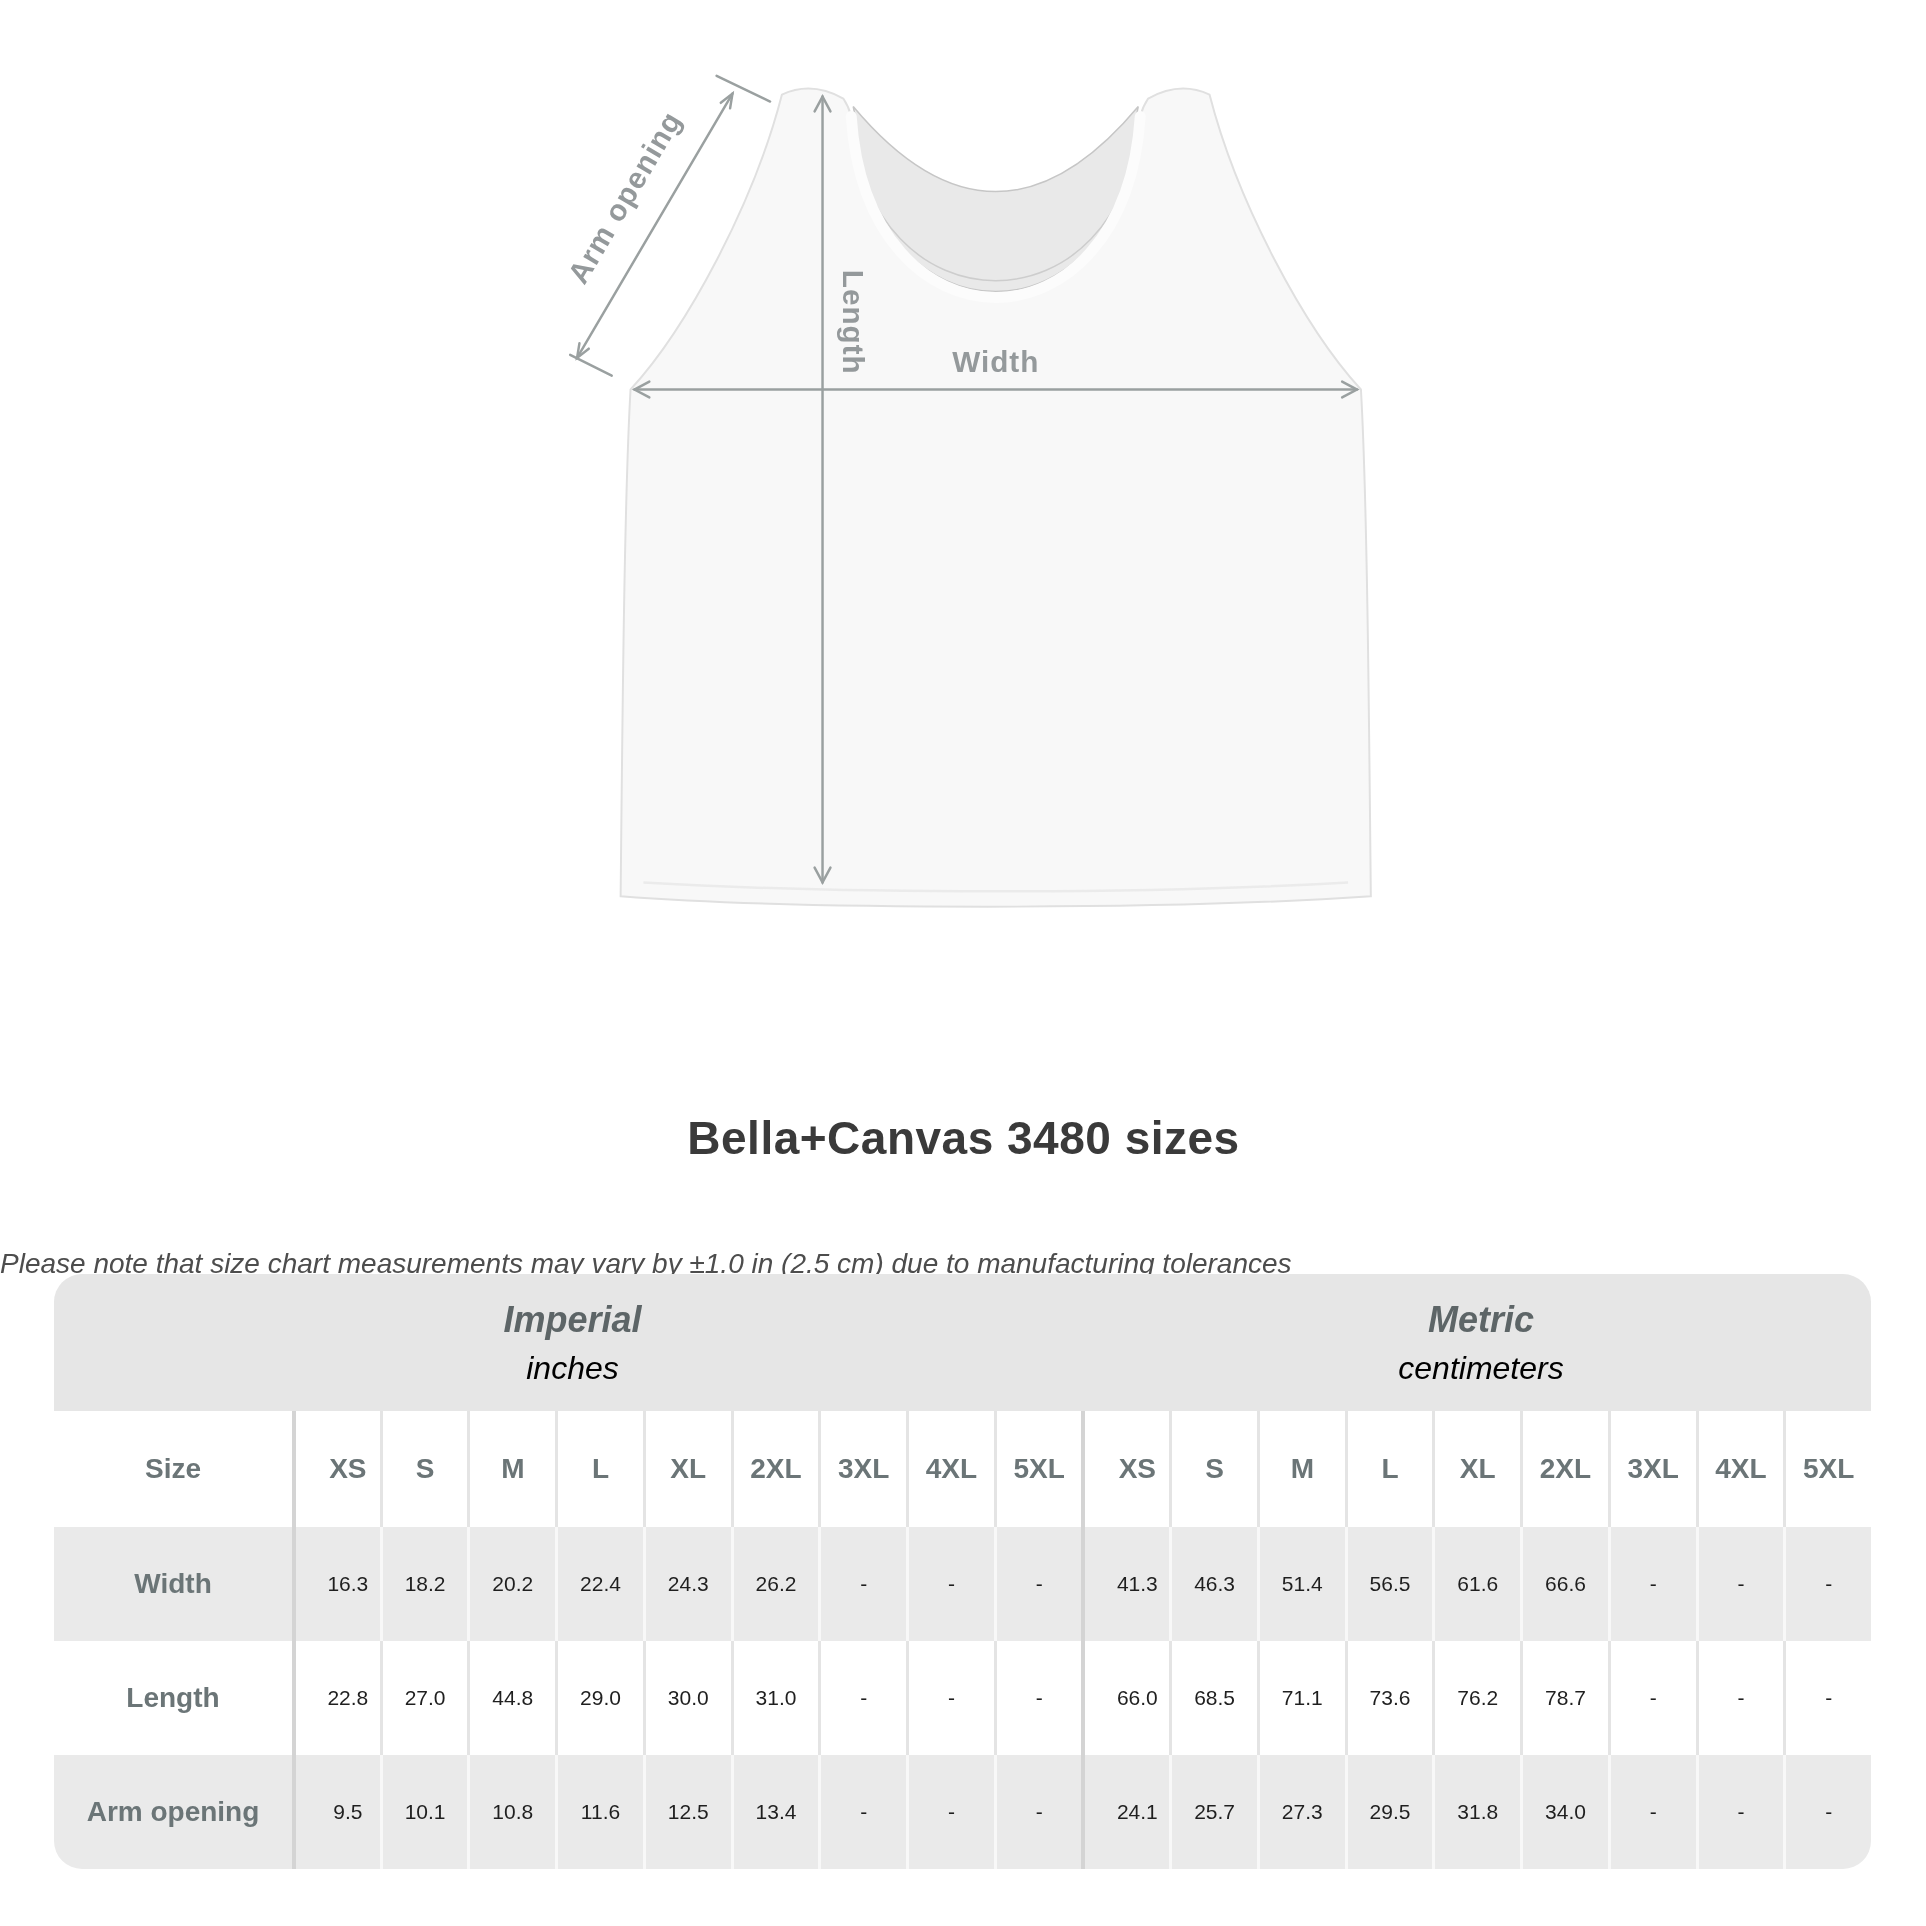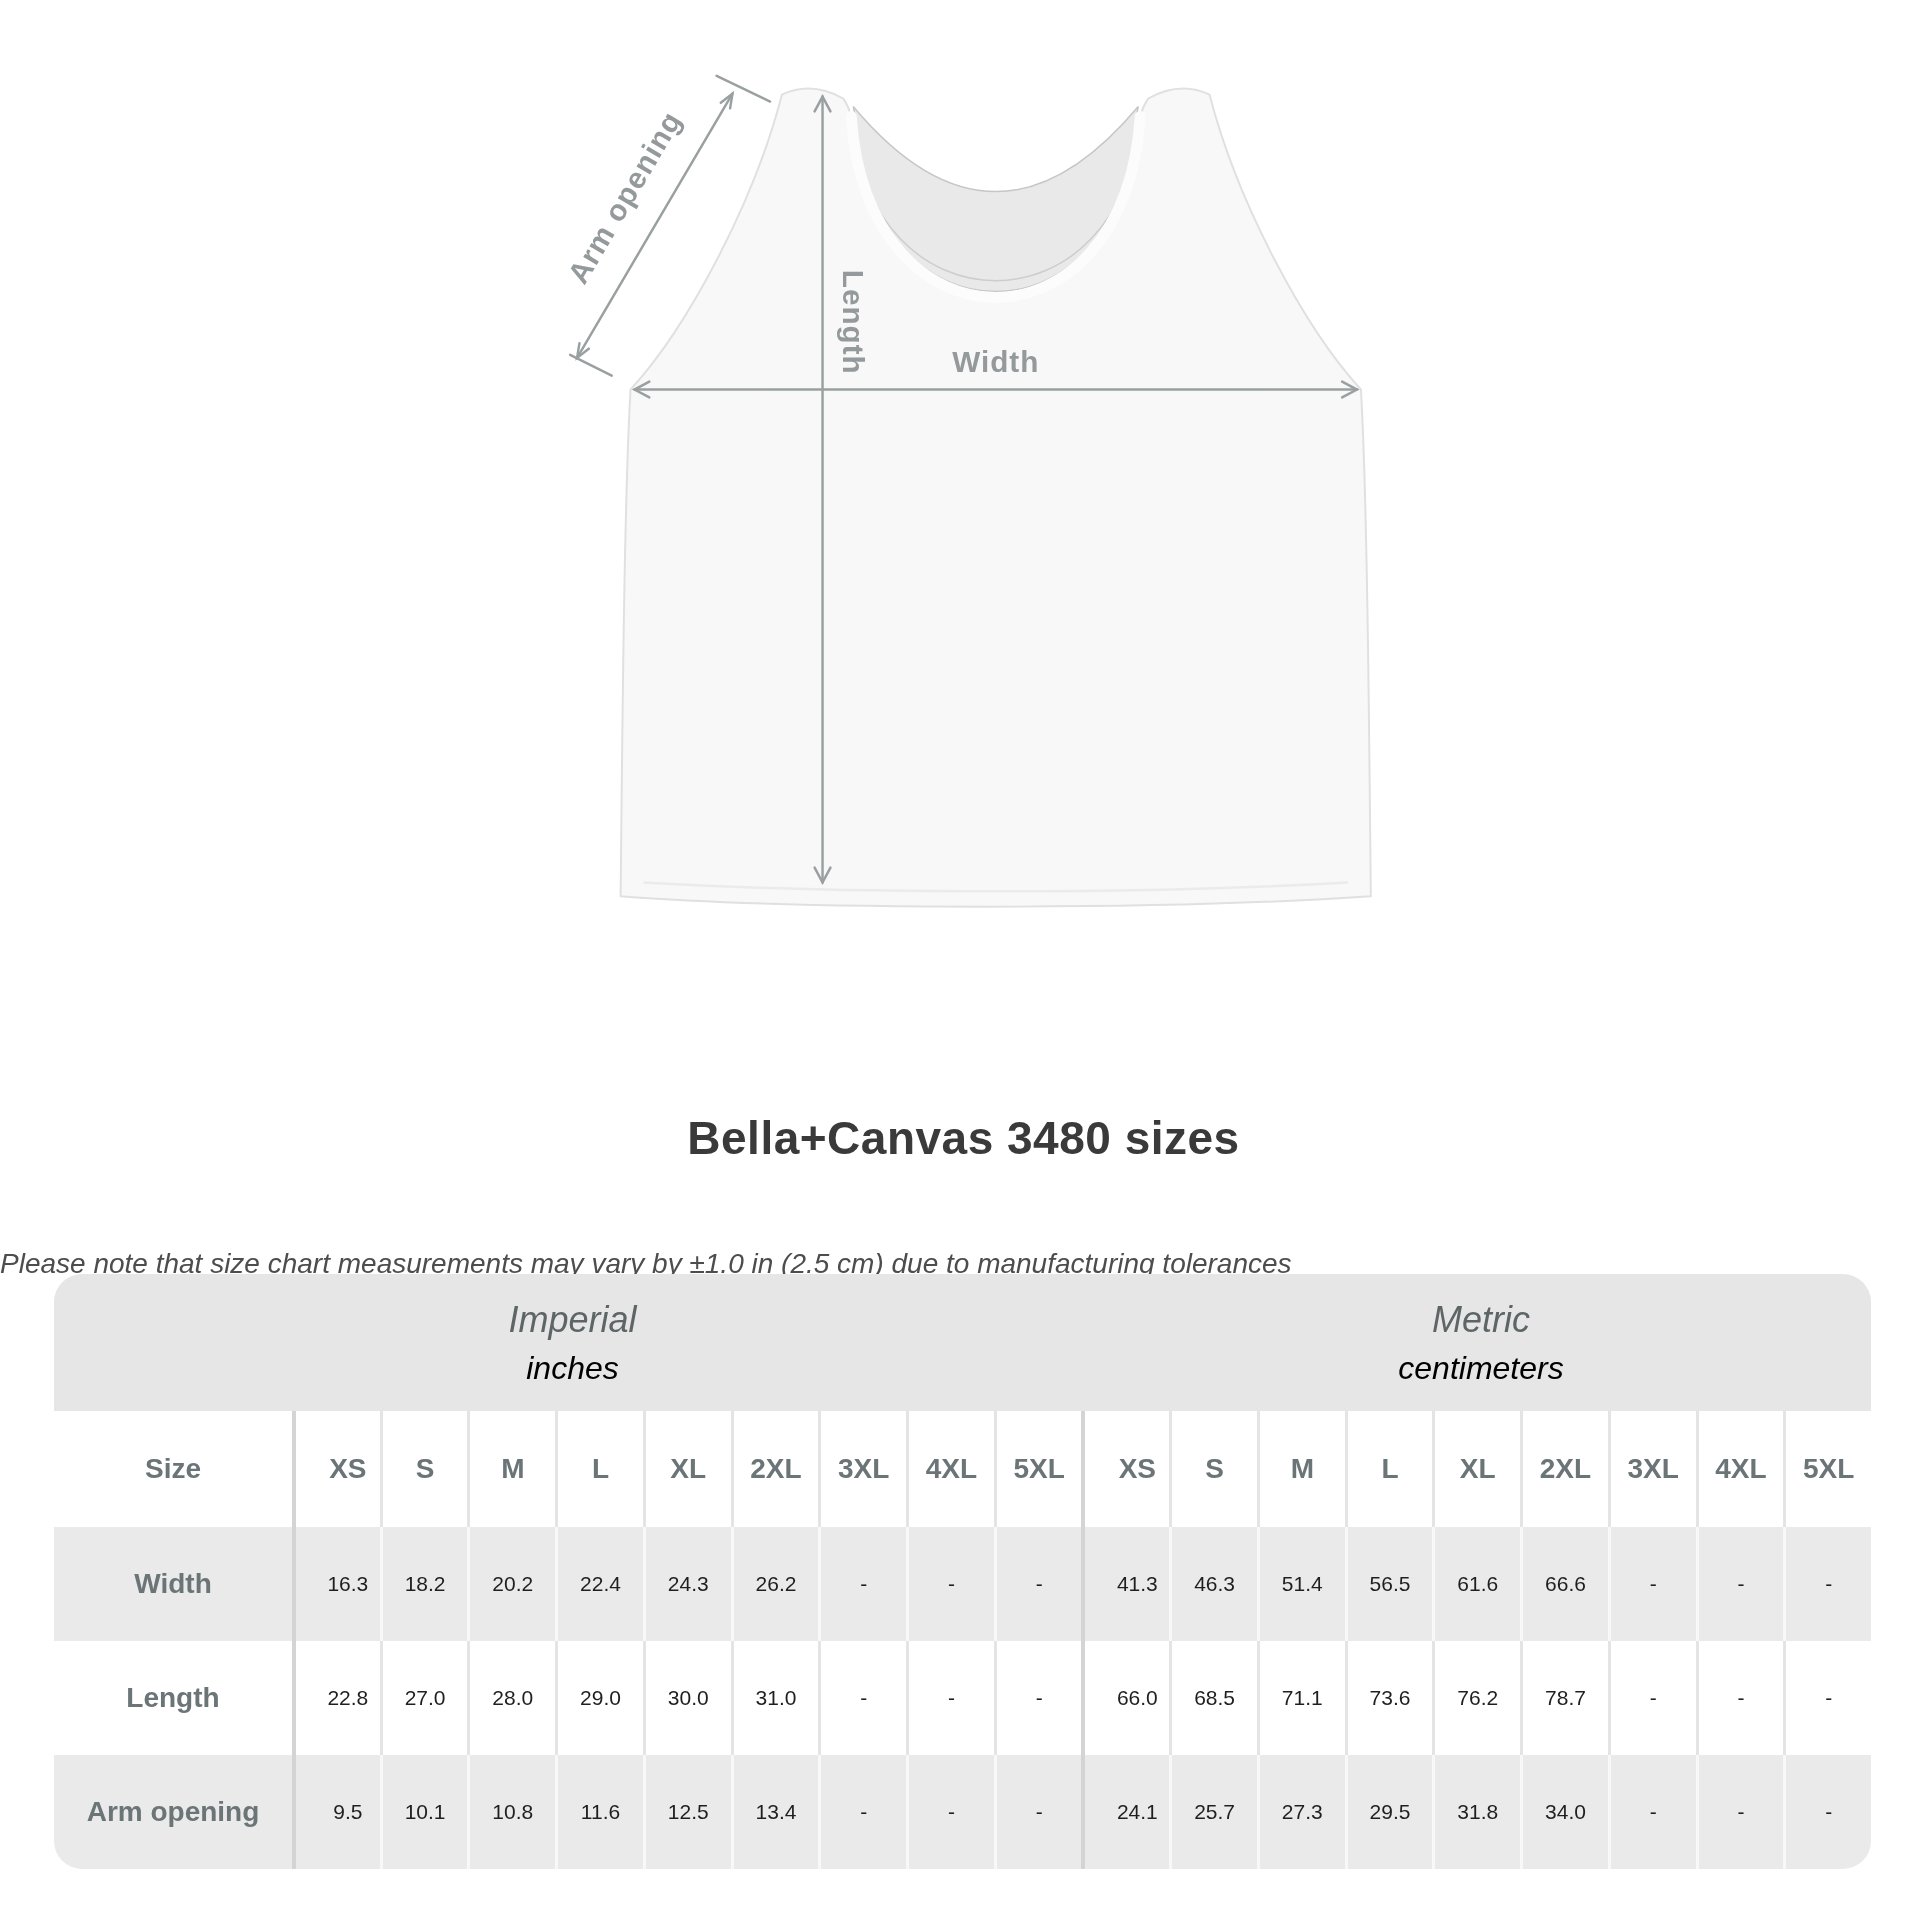--- a/index.html
+++ b/index.html
@@ -20,21 +20,21 @@
     position:absolute; left:0; top:1248px; width:100%; 
     font-size:28px; font-style:italic; color:#4d4d4d;
   }
   
   .chart {
     position:absolute; left:54px; top:1274px; width:1817px;
     border-radius:28px; overflow:hidden;
   }
   .band { display:grid; grid-template-columns:1037px 780px; background:#e6e6e6; height:137px; }
   .band-cell { display:flex; flex-direction:column; align-items:center; justify-content:center; gap:9px; }
-  .band-label { font-size:36px; font-weight:normal; font-style:italic; color:#5d6567; }
+  .band-label { font-size:36px; font-weight:bold; font-style:italic; color:#5d6567; }
   .band-unit  { font-size:32px; font-style:italic; color:#000000; }
   .grid { display:grid; grid-template-columns:238px repeat(18,1fr);text-align:center; }
   .row { display:contents; }
   .c { display:flex; align-items:center; justify-content:center; }
   .hdr-row .c { height:116px; background:#ffffff; }
   .data-row .c { height:114px; }
   .data-row.stripe .c { background:#eaeaea; }
   .data-row.plain  .c { background:#ffffff; }
   .lbl { font-size:28px; font-weight:bold; color:#6b7577; }
   .szh { font-size:28px; font-weight:bold; color:#6b7577; }
@@ -152,21 +152,21 @@
         <div class="c val b-light">66.6</div>
         <div class="c val b-light">-</div>
         <div class="c val b-light">-</div>
         <div class="c val b-light">-</div>
       </div>
 
       <div class="row data-row plain">
         <div class="c lbl">Length</div>
         <div class="c val b-strong">22.8</div>
         <div class="c val b-light">27.0</div>
-        <div class="c val b-light">28.0</div>
+        <div class="c val b-light">44.8</div>
         <div class="c val b-light">29.0</div>
         <div class="c val b-light">30.0</div>
         <div class="c val b-light">31.0</div>
         <div class="c val b-light">-</div>
         <div class="c val b-light">-</div>
         <div class="c val b-light">-</div>
         <div class="c val b-strong">66.0</div>
         <div class="c val b-light">68.5</div>
         <div class="c val b-light">71.1</div>
         <div class="c val b-light">73.6</div>

